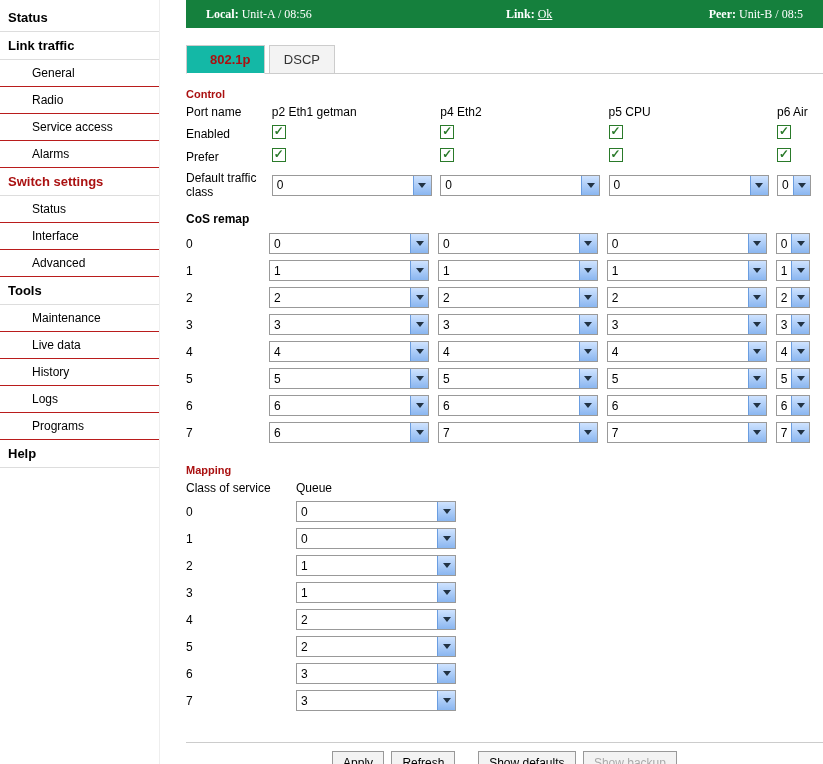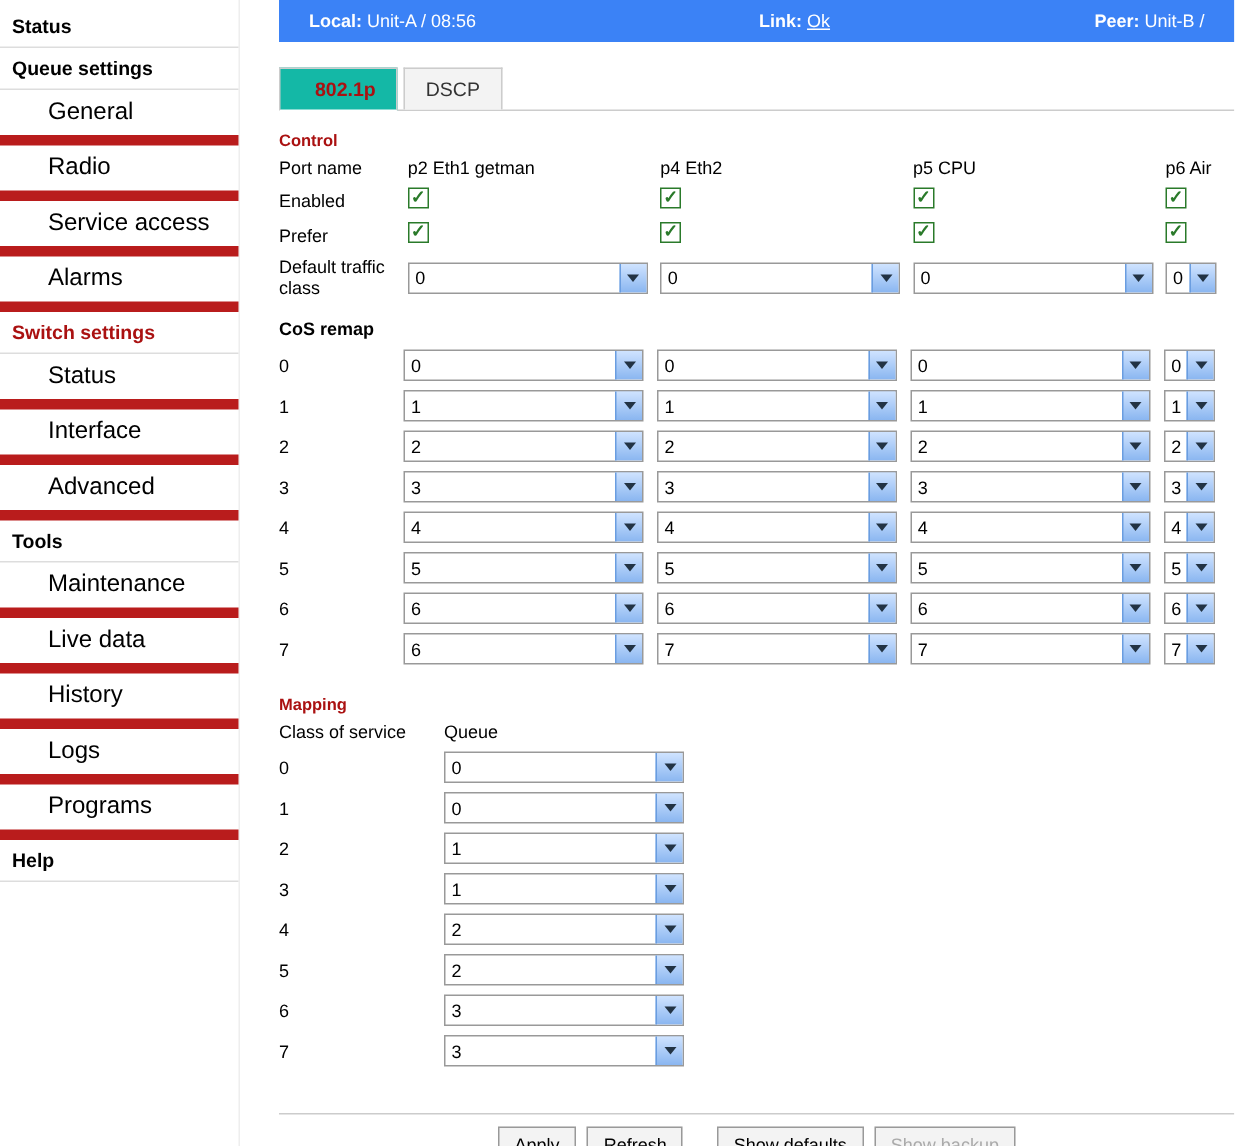--- a/index.html
+++ b/index.html
@@ -1,25 +1,25 @@
 <!DOCTYPE html>
 <html><head>
 <meta charset="utf-8">
 <style>
 * { box-sizing: border-box; margin: 0; padding: 0; }
 body { font-family: Arial, Helvetica, sans-serif; font-size: 12px; color: #000; background: #fff; width: 823px; height: 764px; overflow: hidden; }
 .layout { display: flex; }
 .sidebar { width: 160px; flex-shrink: 0; background: #fff; border-right: 1px solid #eee; padding-top: 4px; }
 .nav-section { font-weight: bold; font-size: 13px; padding: 6px 8px; border-bottom: 1px solid #ddd; color: #000; }
 .nav-section.red { color: #A11; }
-.nav-item { padding: 6px 8px 6px 32px; border-bottom: 7px solid #b91c1c; font-size: 16px; color: #000; cursor: pointer; }
+.nav-item { padding: 6px 8px 6px 32px; border-bottom: 1px solid #b91c1c; font-size: 12px; color: #000; cursor: pointer; }
 .nav-item.active { color: #A11; font-weight: bold; }
 .nav-item.active::before { content: "› "; color: #A11; margin-left: -12px; }
 .main { flex: 1; padding-left: 26px; overflow: hidden; }
-.topbar { background: #3b82f6; color: #fff; height: 28px; line-height: 28px; font-size: 12px; display: flex; padding: 0 20px; }
+.topbar { background: #15803d; color: #fff; height: 28px; line-height: 28px; font-size: 12px; display: flex; padding: 0 20px; font-family: Liberation Serif, serif; }
 .topbar .tb-left { width: 300px; }
 .topbar .tb-mid { width: 200px; }
 .topbar .tb-right { flex: 1; text-align: right; }
 .topbar b { font-weight: bold; }
 .topbar .lk { text-decoration: underline; cursor: pointer; }
 .tabstrip { margin-top: 16px; }
 .tab { display: inline-block; padding: 6px 14px; border: 1px solid #ccc; border-bottom: none; background: #f3f3f3; font-size: 13px; color: #333; cursor: pointer; position: relative; top: 1px; }
 .tab.active { background: #14b8a6; color: #A11; font-weight: bold; border-bottom: 1px solid #fff; padding-left: 23px; }
 .tabcontent { border-top: 1px solid #ccc; padding-top: 10px; }
 .sectiontitle { color: #A11; font-weight: bold; font-size: 11px; margin: 4px 0 2px 0; }
@@ -39,21 +39,21 @@
 .fbtn { display: inline-block; padding: 4px 10px; border: 1px solid #999; background: #f3f3f3; font-size: 12px; margin: 0 2px; cursor: pointer; }
 .fbtn.disabled { color: #aaa; cursor: default; }
 .rowlbl { text-align: center; width: 110px; }
 </style>
 </head>
 <body>
 
 <div class="layout">
   <div class="sidebar">
     <div class="nav-section">Status</div>
-    <div class="nav-section">Queue settings</div>
+    <div class="nav-section">Link traffic</div>
     <div class="nav-item">General</div>
     <div class="nav-item">Radio</div>
     <div class="nav-item">Service access</div>
     <div class="nav-item">Alarms</div>
     <div class="nav-section red">Switch settings</div>
     <div class="nav-item">Status</div>
     <div class="nav-item">Interface</div>
     <div class="nav-item">Advanced</div>
     <div class="nav-section">Tools</div>
     <div class="nav-item">Maintenance</div>

